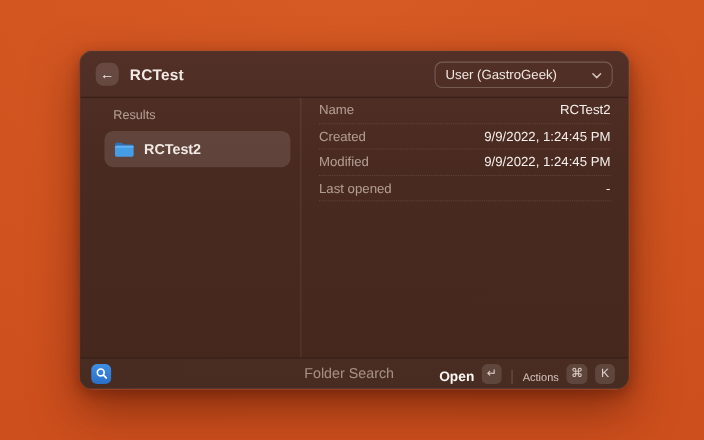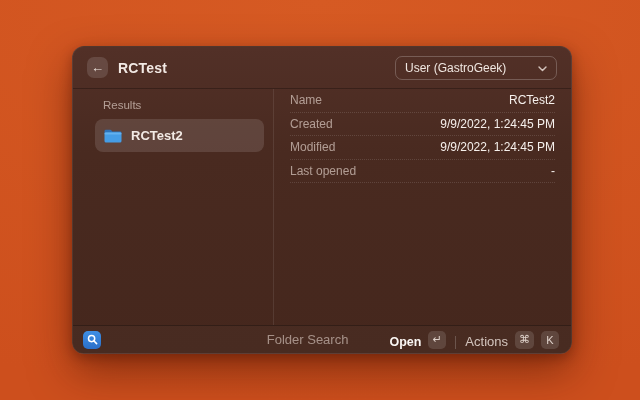--- a/index.html
+++ b/index.html
@@ -81,21 +81,21 @@
     background: linear-gradient(180deg, #3f8fe4 0%, #2a6fc9 100%);
     display: flex; align-items: center; justify-content: center;
   }
   .search-input {
     flex: 1; background: transparent; border: none; outline: none;
     font: 13px "Liberation Sans", sans-serif; color: #f2eae5; min-width: 0; text-align: right;
   }
   .search-input::placeholder { color: rgba(240,226,218,0.55); }
   .ftr-right { display: flex; align-items: flex-end; gap: 7px; margin-left: 32px; }
   .open-lbl { font-size: 12.5px; font-weight: 700; color: #fbf7f4; cursor: pointer; }
-  .actions-lbl { font-size: 13px; color: rgba(244,233,226,0.8); cursor: pointer; }
+  .actions-lbl { font-size: 10px; color: rgba(244,233,226,0.8); cursor: pointer; }
   .kbd {
     min-width: 18px; height: 18px; padding: 0 4px; border-radius: 5px;
     background: rgba(255,255,255,0.13); color: rgba(244,233,226,0.85);
     font-size: 11px; display: inline-flex; align-items: center; justify-content: center;
   }
   .vdiv { width: 1px; height: 13px; background: rgba(255,255,255,0.2); margin: 0 2px; }
 </style>
 </head>
 <body>
 

